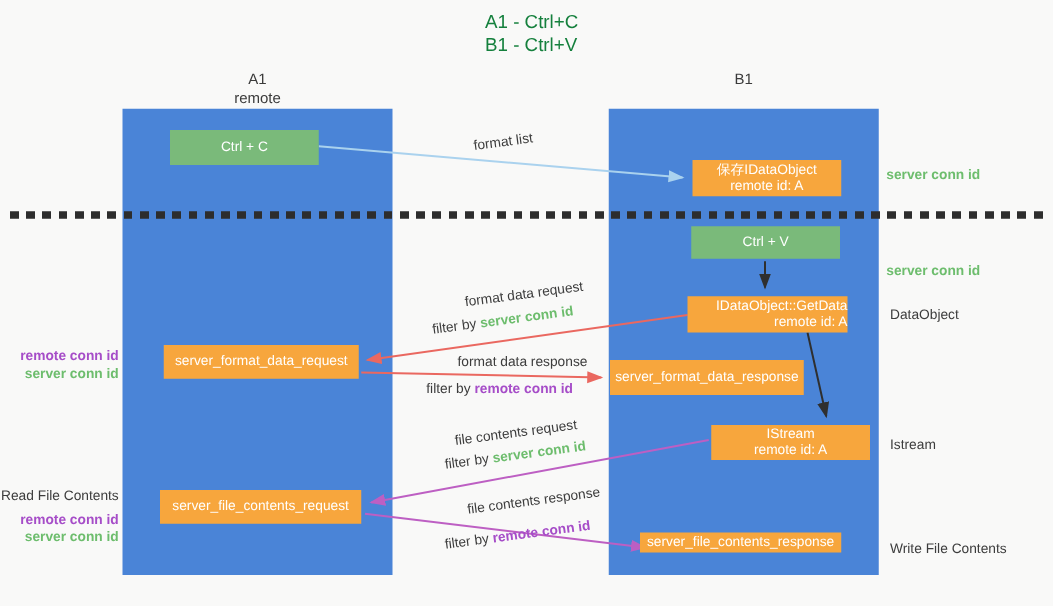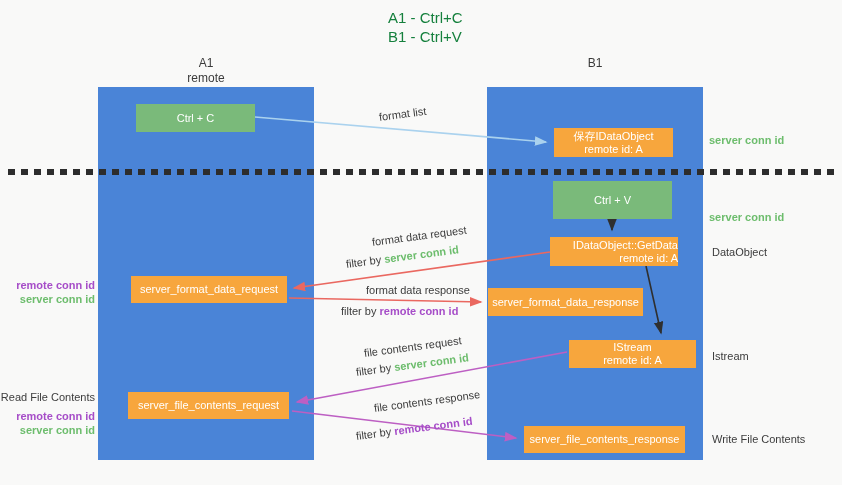--- a/index.html
+++ b/index.html
@@ -103,35 +103,35 @@
     <div>server_format_data_request</div>
   </div>
   <div class="abs node orange-box" style="left:128px;top:392px;width:161px;height:27px;">
     <div>server_file_contents_request</div>
   </div>
 
   <div class="abs node orange-box" style="left:554px;top:128px;width:119px;height:29px;">
     <div>保存IDataObject</div>
     <div>remote id: A</div>
   </div>
-  <div class="abs node green-box" style="left:553px;top:181px;width:119px;height:38px;">
+  <div class="abs node green-box" style="left:553px;top:181px;width:119px;height:26px;">
     <div>Ctrl + V</div>
   </div>
   <div class="abs node orange-box" style="left:550px;top:237px;width:128px;height:29px;align-items:flex-end;">
     <div>IDataObject::GetData</div>
     <div>remote id: A</div>
   </div>
   <div class="abs node orange-box" style="left:488px;top:288px;width:155px;height:28px;">
     <div>server_format_data_response</div>
   </div>
   <div class="abs node orange-box" style="left:569px;top:340px;width:127px;height:28px;">
     <div>IStream</div>
     <div>remote id: A</div>
   </div>
-  <div class="abs node orange-box" style="left:524px;top:426px;width:161px;height:27px;">
+  <div class="abs node orange-box" style="left:512px;top:426px;width:161px;height:16px;">
     <div>server_file_contents_response</div>
   </div>
 
   <div class="abs side-label green-text" style="left:709px;top:133px;">server conn id</div>
   <div class="abs side-label green-text" style="left:709px;top:210px;">server conn id</div>
   <div class="abs side-label" style="left:712px;top:245px;text-align:right;">DataObject</div>
   <div class="abs side-label" style="left:712px;top:349px;">Istream</div>
   <div class="abs side-label" style="left:712px;top:432px;">Write File Contents</div>
 
   <div class="abs side-label right-align" style="top:278px;">

